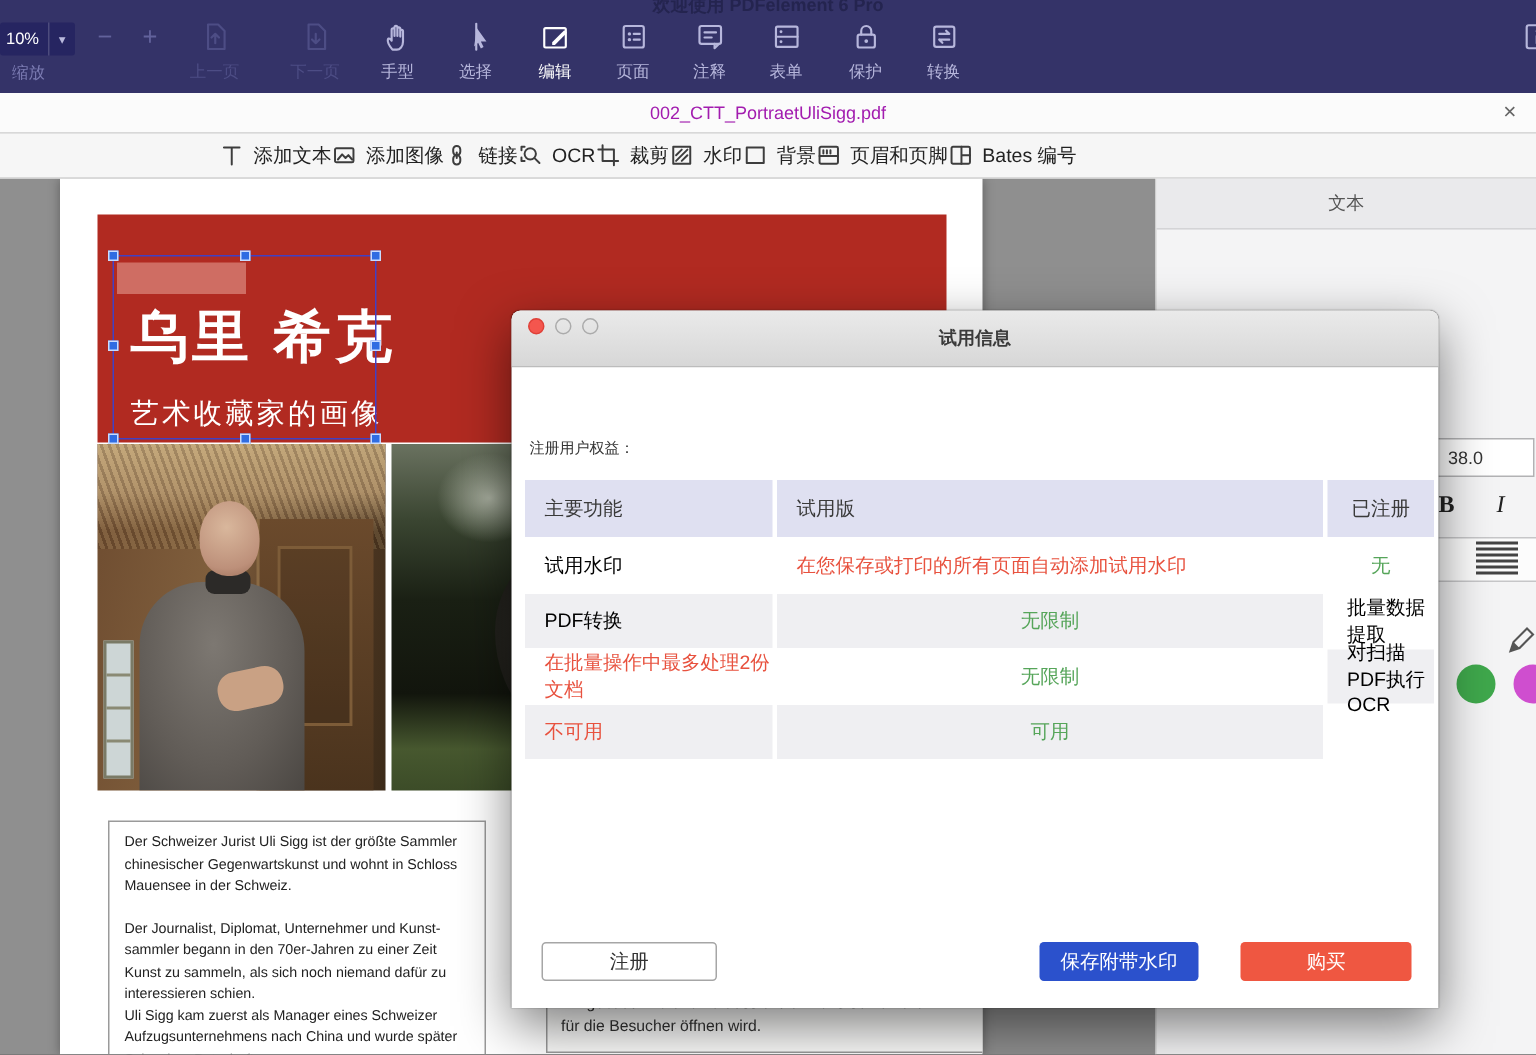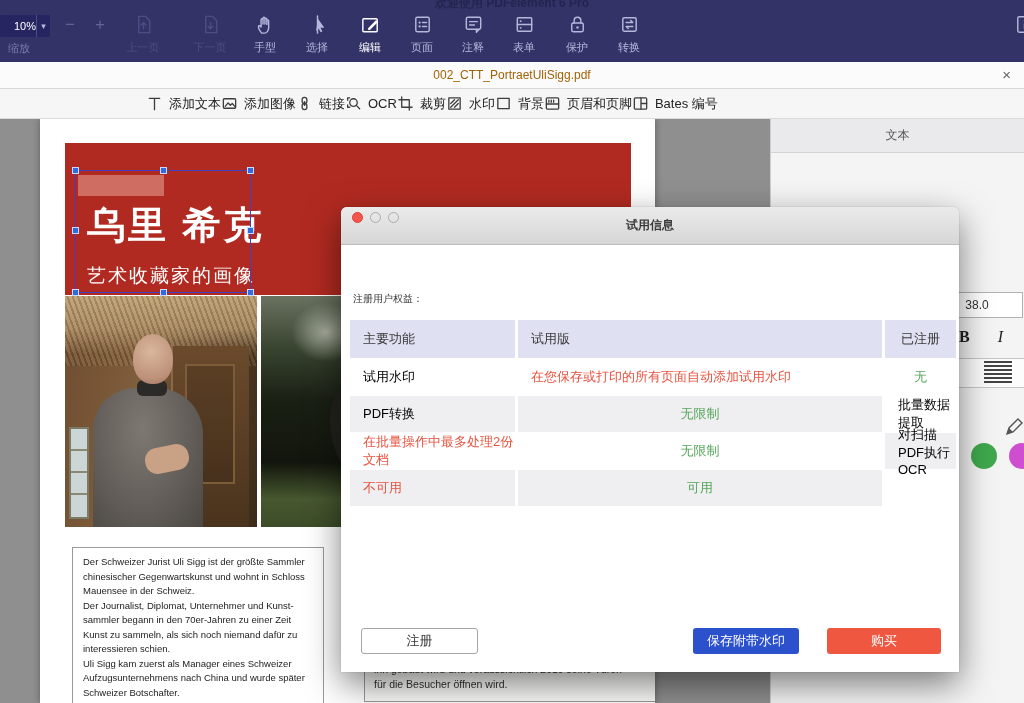--- a/index.html
+++ b/index.html
@@ -4,34 +4,34 @@
 <style>
   * { margin:0; padding:0; box-sizing:border-box; }
   html,body { background:#6b6b6b; }
   body { font-family:"Liberation Sans","DejaVu Sans",sans-serif; }
   #app { position:relative; width:1024px; height:703px; overflow:hidden; background:#8f8f8f; margin:0 auto; }
 
   
   .toolbar { position:absolute; left:0; top:0; width:1024px; height:62px; background:#343368; z-index:20; }
   .win-title { position:absolute; top:-5px; left:0; width:1024px; text-align:center; font-size:12px; font-weight:bold; color:#24244f; }
   .zoom-box { position:absolute; left:0; top:15px; width:50px; height:22px; background:#262561; border-radius:2px; display:flex; align-items:center; color:#fff; font-size:11px; cursor:pointer; }
-  .zoom-box .val { padding-left:14px; flex:1; }
+  .zoom-box .val { padding-left:4px; flex:1; }
   .zoom-box .chev { width:18px; height:100%; display:flex; align-items:center; justify-content:center; border-left:1px solid rgba(255,255,255,.18); color:#b9b9dd; font-size:9px; }
   .zoom-label { position:absolute; left:8px; top:41px; font-size:11px; color:#7b7bb2; }
   .step-btn { position:absolute; top:15px; width:20px; height:20px; color:#62629c; font-size:17px; text-align:center; line-height:19px; cursor:pointer; }
   .tb-item { position:absolute; top:13px; width:56px; display:flex; flex-direction:column; align-items:center; gap:4px; color:#b7b7dc; cursor:pointer; }
   .tb-item svg { width:23px; height:23px; }
   .tb-item .lbl { font-size:11px; }
   .tb-item.disabled { color:#4d4d85; cursor:default; }
   .tb-item.active { color:#ffffff; }
   .tb-item.active .lbl { font-weight:normal; }
 
   
   .tabbar { position:absolute; left:0; top:62px; width:1024px; height:27px; background:#fbfbfb; border-bottom:1px solid #d8d8d8; display:flex; align-items:center; justify-content:center; z-index:20; }
-  .tab-title { font-size:12px; color:#a16207; }
+  .tab-title { font-size:12px; color:#a21caf; }
   .tab-close { position:absolute; right:13px; top:4px; font-size:15px; color:#666; cursor:pointer; line-height:18px; }
 
   
   .edit-toolbar { position:absolute; left:0; top:89px; width:1024px; height:30px; background:#f6f6f6; border-bottom:1px solid #dadada; display:flex; align-items:center; padding-left:146px; z-index:20; }
   .et-item { display:flex; align-items:center; gap:6px; font-size:13px; color:#222; cursor:pointer; white-space:nowrap; }
   .et-item svg { width:17px; height:17px; }
 
   
   .pdf-page { position:absolute; left:40px; top:119px; width:615px; height:584px; background:#fff; box-shadow:0 0 7px rgba(0,0,0,.35); overflow:hidden; z-index:5; }
   .red-banner { position:absolute; left:25px; top:24px; width:566px; height:152px; background:#b12a21; }
@@ -52,21 +52,21 @@
   .ph-torso { position:absolute; left:28px; top:92px; width:110px; height:139px; background:radial-gradient(ellipse at 45% 30%,#7d7872 0%,#615c57 60%,#4b4743 100%); border-radius:42px 46px 0 0; }
   .ph-collar { position:absolute; left:72px; top:84px; width:30px; height:16px; background:#2c2a28; border-radius:6px; }
   .ph-head { position:absolute; left:68px; top:38px; width:40px; height:50px; background:radial-gradient(circle at 45% 35%,#d9b79c 0%,#bd907a 70%,#9c6f58 100%); border-radius:50% 50% 46% 46%; }
   .ph-hands { position:absolute; left:80px; top:150px; width:44px; height:26px; background:#c9a184; border-radius:12px; transform:rotate(-12deg); }
   .photo2 { left:221px; width:199px; background:linear-gradient(#6a7260 0%,#3a4531 22%,#1a2014 45%,#12150d 72%,#47582f 88%,#3c4c28 100%); }
   .ph-sky { position:absolute; left:30px; top:6px; width:70px; height:60px; background:radial-gradient(ellipse,#a7ad9e 0%,rgba(90,100,80,0) 70%); }
   .ph-sculpt { position:absolute; right:-20px; top:60px; width:150px; height:150px; background:radial-gradient(circle at 40% 40%,#35342f 0%,#191813 70%); border-radius:46% 54% 40% 60%; }
 
   .text-frame { position:absolute; left:32px; top:428px; width:252px; height:170px; border:1px solid #9a9a9a; padding:7px 10px; }
   .text-frame p { font-size:9.5px; line-height:14.5px; color:#222; }
-  .text-frame p + p { }
+  .text-frame p + p { margin-top:14px; }
   .text-frame p.cont { margin-top:0; }
   .caption-frame { position:absolute; left:324px; top:537px; width:296px; height:46px; border:1px solid #9a9a9a; background:#fbfbfa; padding:5px 9px; }
   .caption-frame p { font-size:10.5px; line-height:15px; color:#333; }
 
   
   .sidebar { position:absolute; left:770px; top:119px; width:254px; height:584px; background:#f4f4f5; border-left:1px solid #cfcfcf; z-index:10; }
   .sidebar-header { height:34px; background:#eaeaec; border-bottom:1px solid #d4d4d6; display:flex; align-items:center; justify-content:center; font-size:12px; color:#555; }
   .faint-mark { position:absolute; left:82px; top:118px; width:120px; height:56px; opacity:.35; }
   .faint-mark i { position:absolute; background:#fff; }
   .font-size-input { position:absolute; left:160px; top:173px; width:92px; height:26px; background:#fff; border:1px solid #b2b2b4; font-size:12px; color:#333; display:flex; align-items:center; justify-content:center; }

